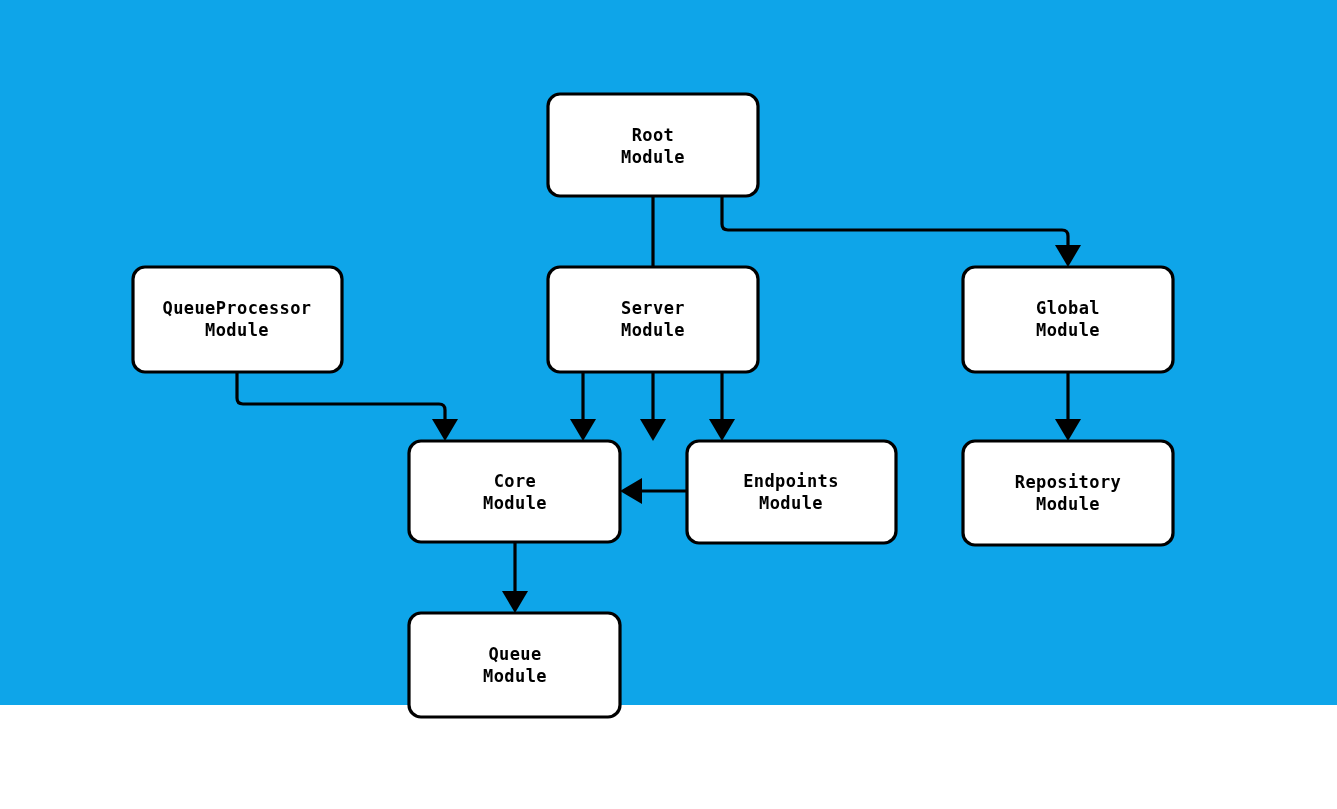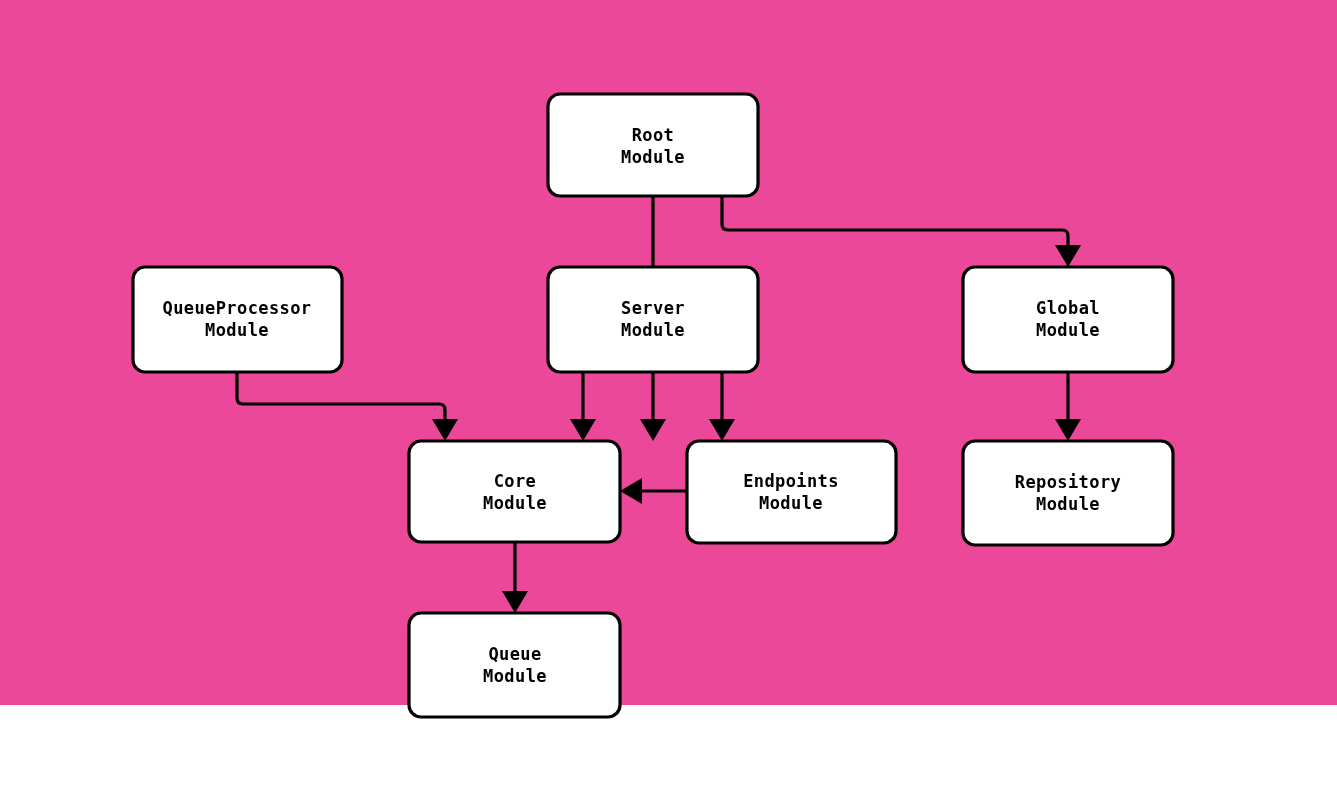--- a/index.html
+++ b/index.html
@@ -11,21 +11,21 @@
   body {
     width: 1337px;
     height: 809px;
     overflow: hidden;
     font-family: "DejaVu Sans Mono", "Liberation Mono", monospace;
   }
   #diagram-root {
     position: relative;
     width: 1337px;
     height: 705px;
-    background: #ec4899;
+    background: #0ea5e9;
   }
   svg#diagram-canvas {
     position: absolute;
     top: 0;
     left: 0;
     width: 1337px;
     height: 809px;
     display: block;
   }
   .node-box {

